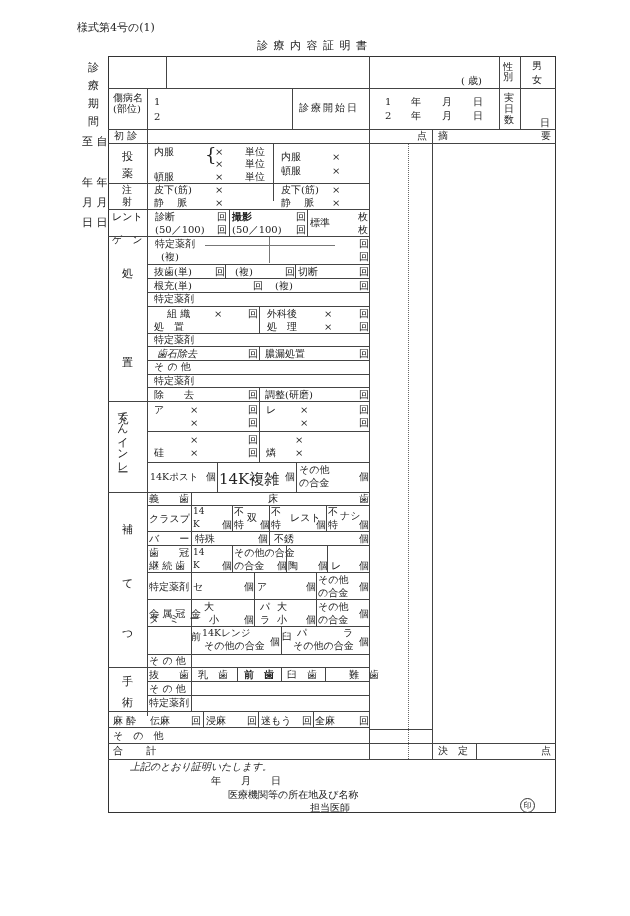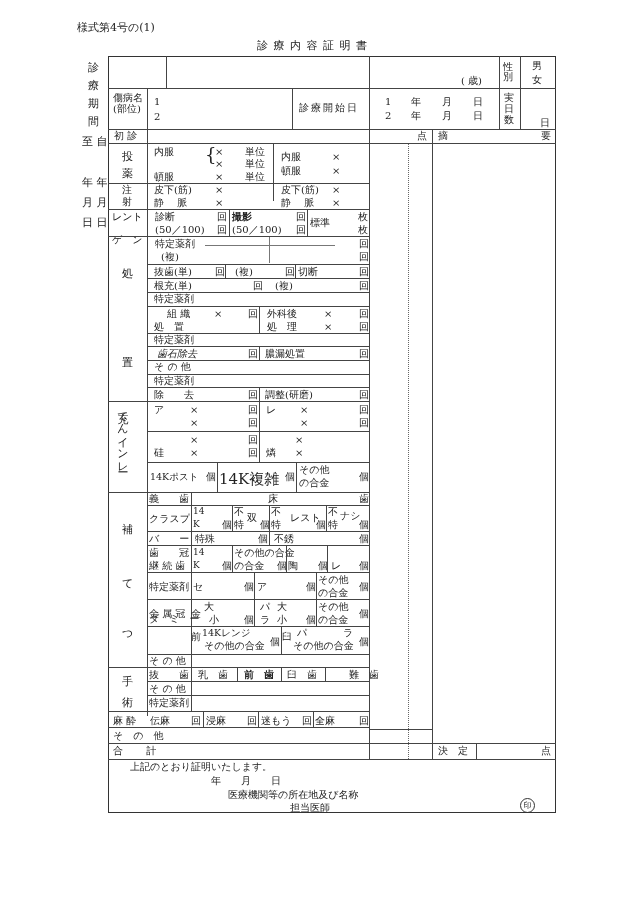--- a/index.html
+++ b/index.html
@@ -365,17 +365,17 @@
 
 <div class="t" style="left:113px;top:731px;">そ　の　他</div>
 <div class="hl" style="left:108px;top:743px;width:448px;"></div>
 
 <div class="t" style="left:113px;top:746px;">合　　 計</div>
 <div class="vl" style="left:476px;top:743px;height:16px;"></div>
 <div class="t" style="left:438px;top:746px;">決　定</div>
 <div class="t" style="left:541px;top:746px;">点</div>
 <div class="hl" style="left:108px;top:759px;width:448px;"></div>
 
-<div class="t" style="left:130px;top:762px;">上記のとおり証明いたします。</div>
+<div class="t" style="left:130px;top:762px;font-style:italic;">上記のとおり証明いたします。</div>
 <div class="t" style="left:211px;top:776px;">年　　月　　日</div>
 <div class="t" style="left:228px;top:790px;">医療機関等の所在地及び名称</div>
-<div class="t" style="left:290px;top:803px;">担当医師</div>
+<div class="t" style="left:310px;top:803px;">担当医師</div>
 <div class="seal" style="left:520px;top:798px;">印</div>
 
 </body></html>

